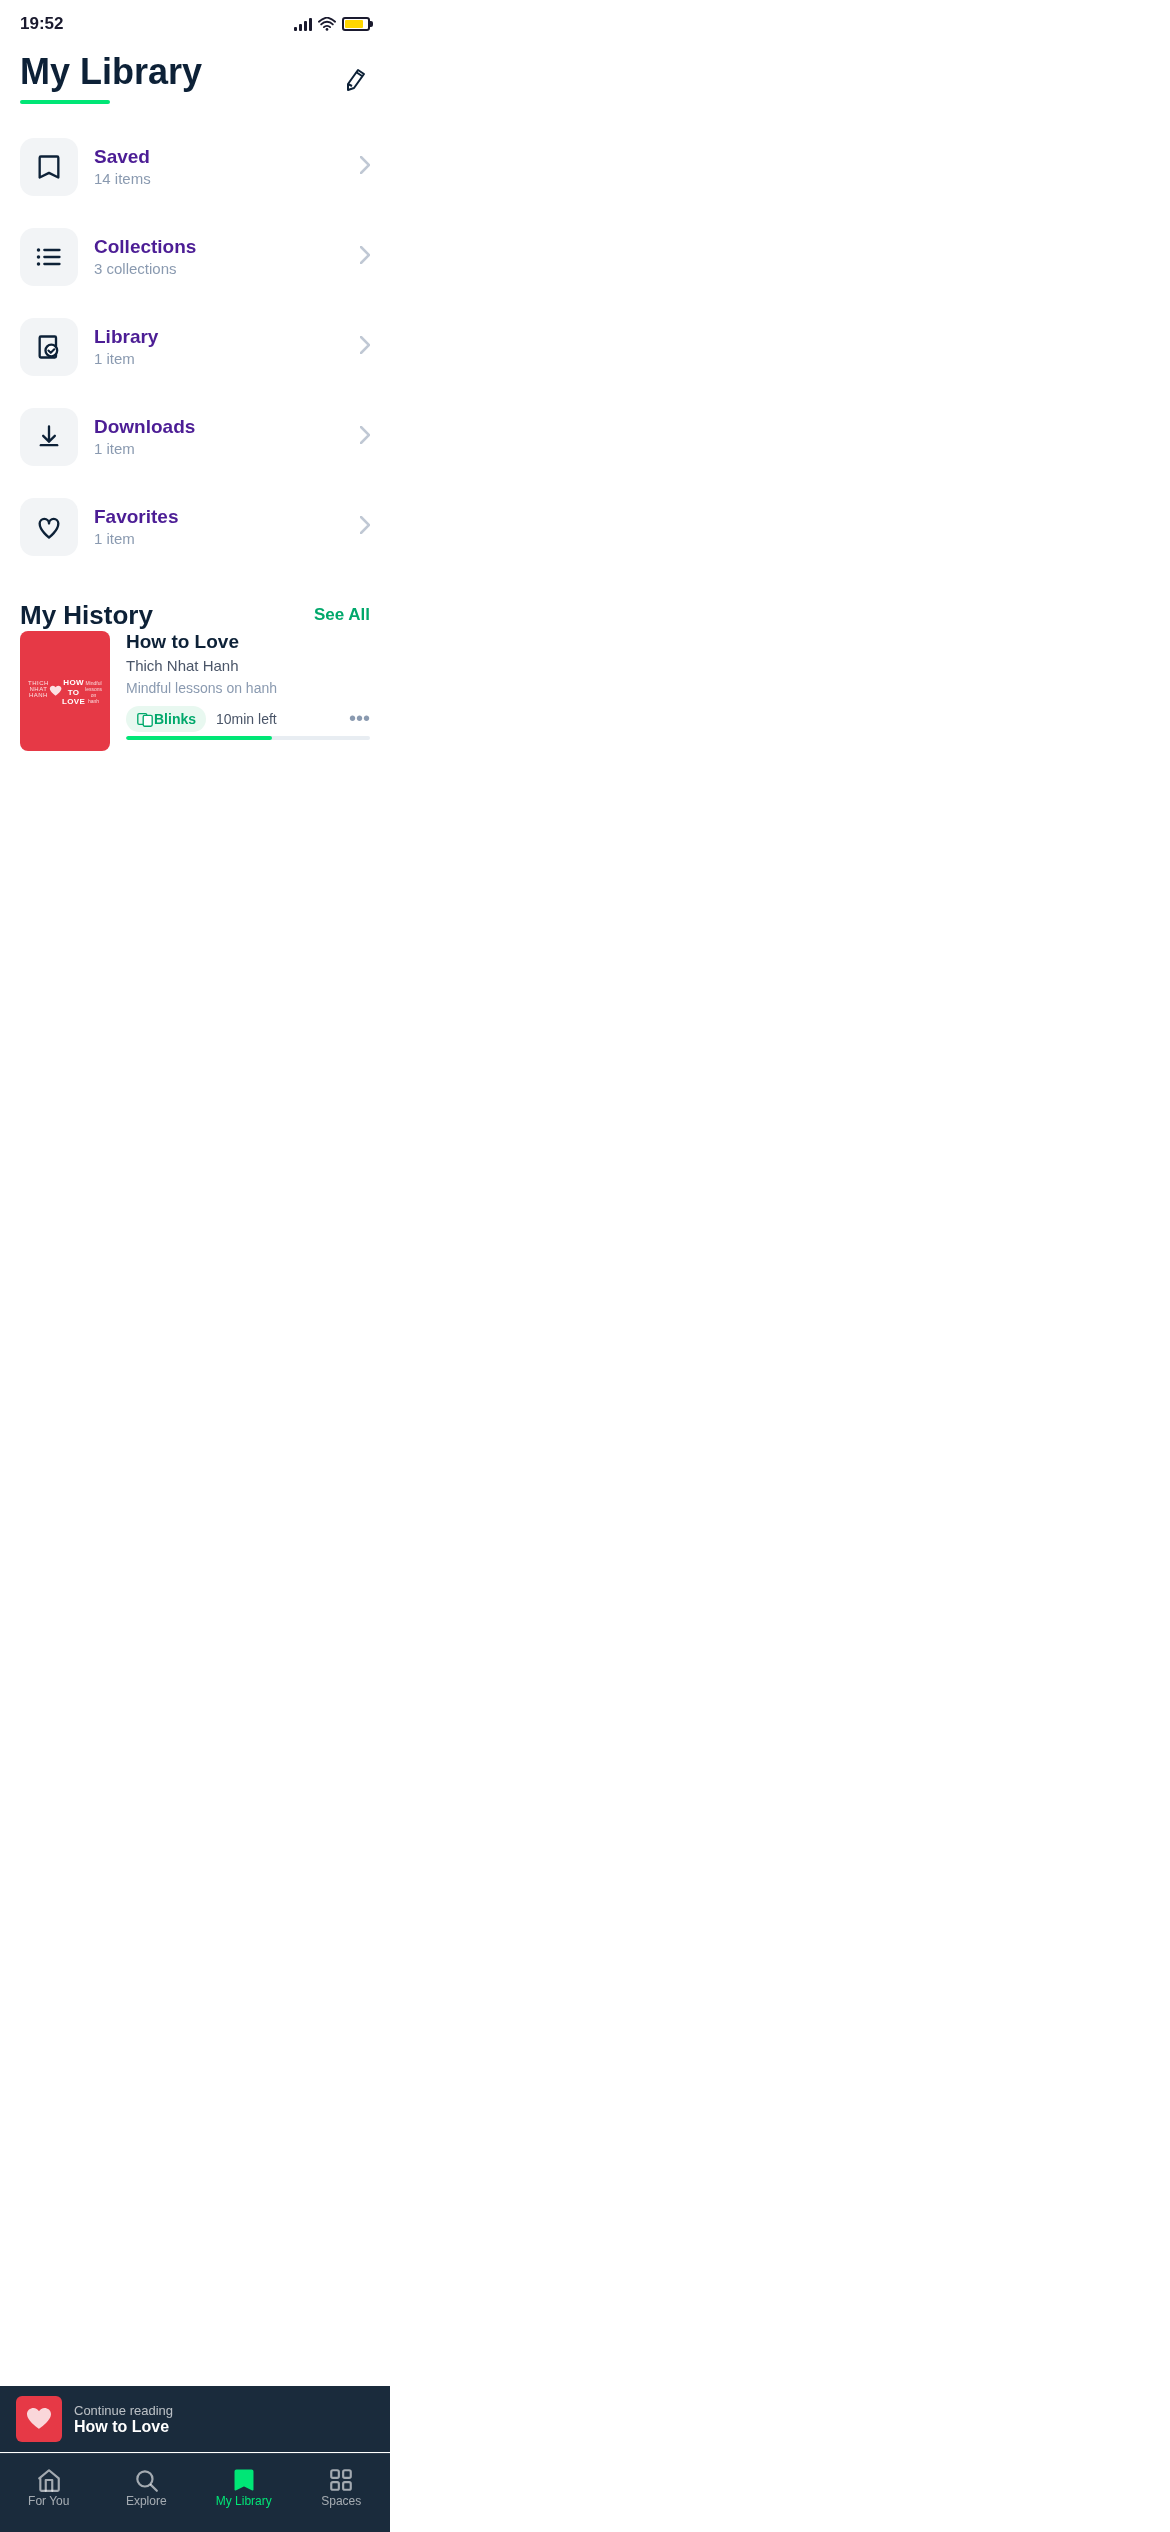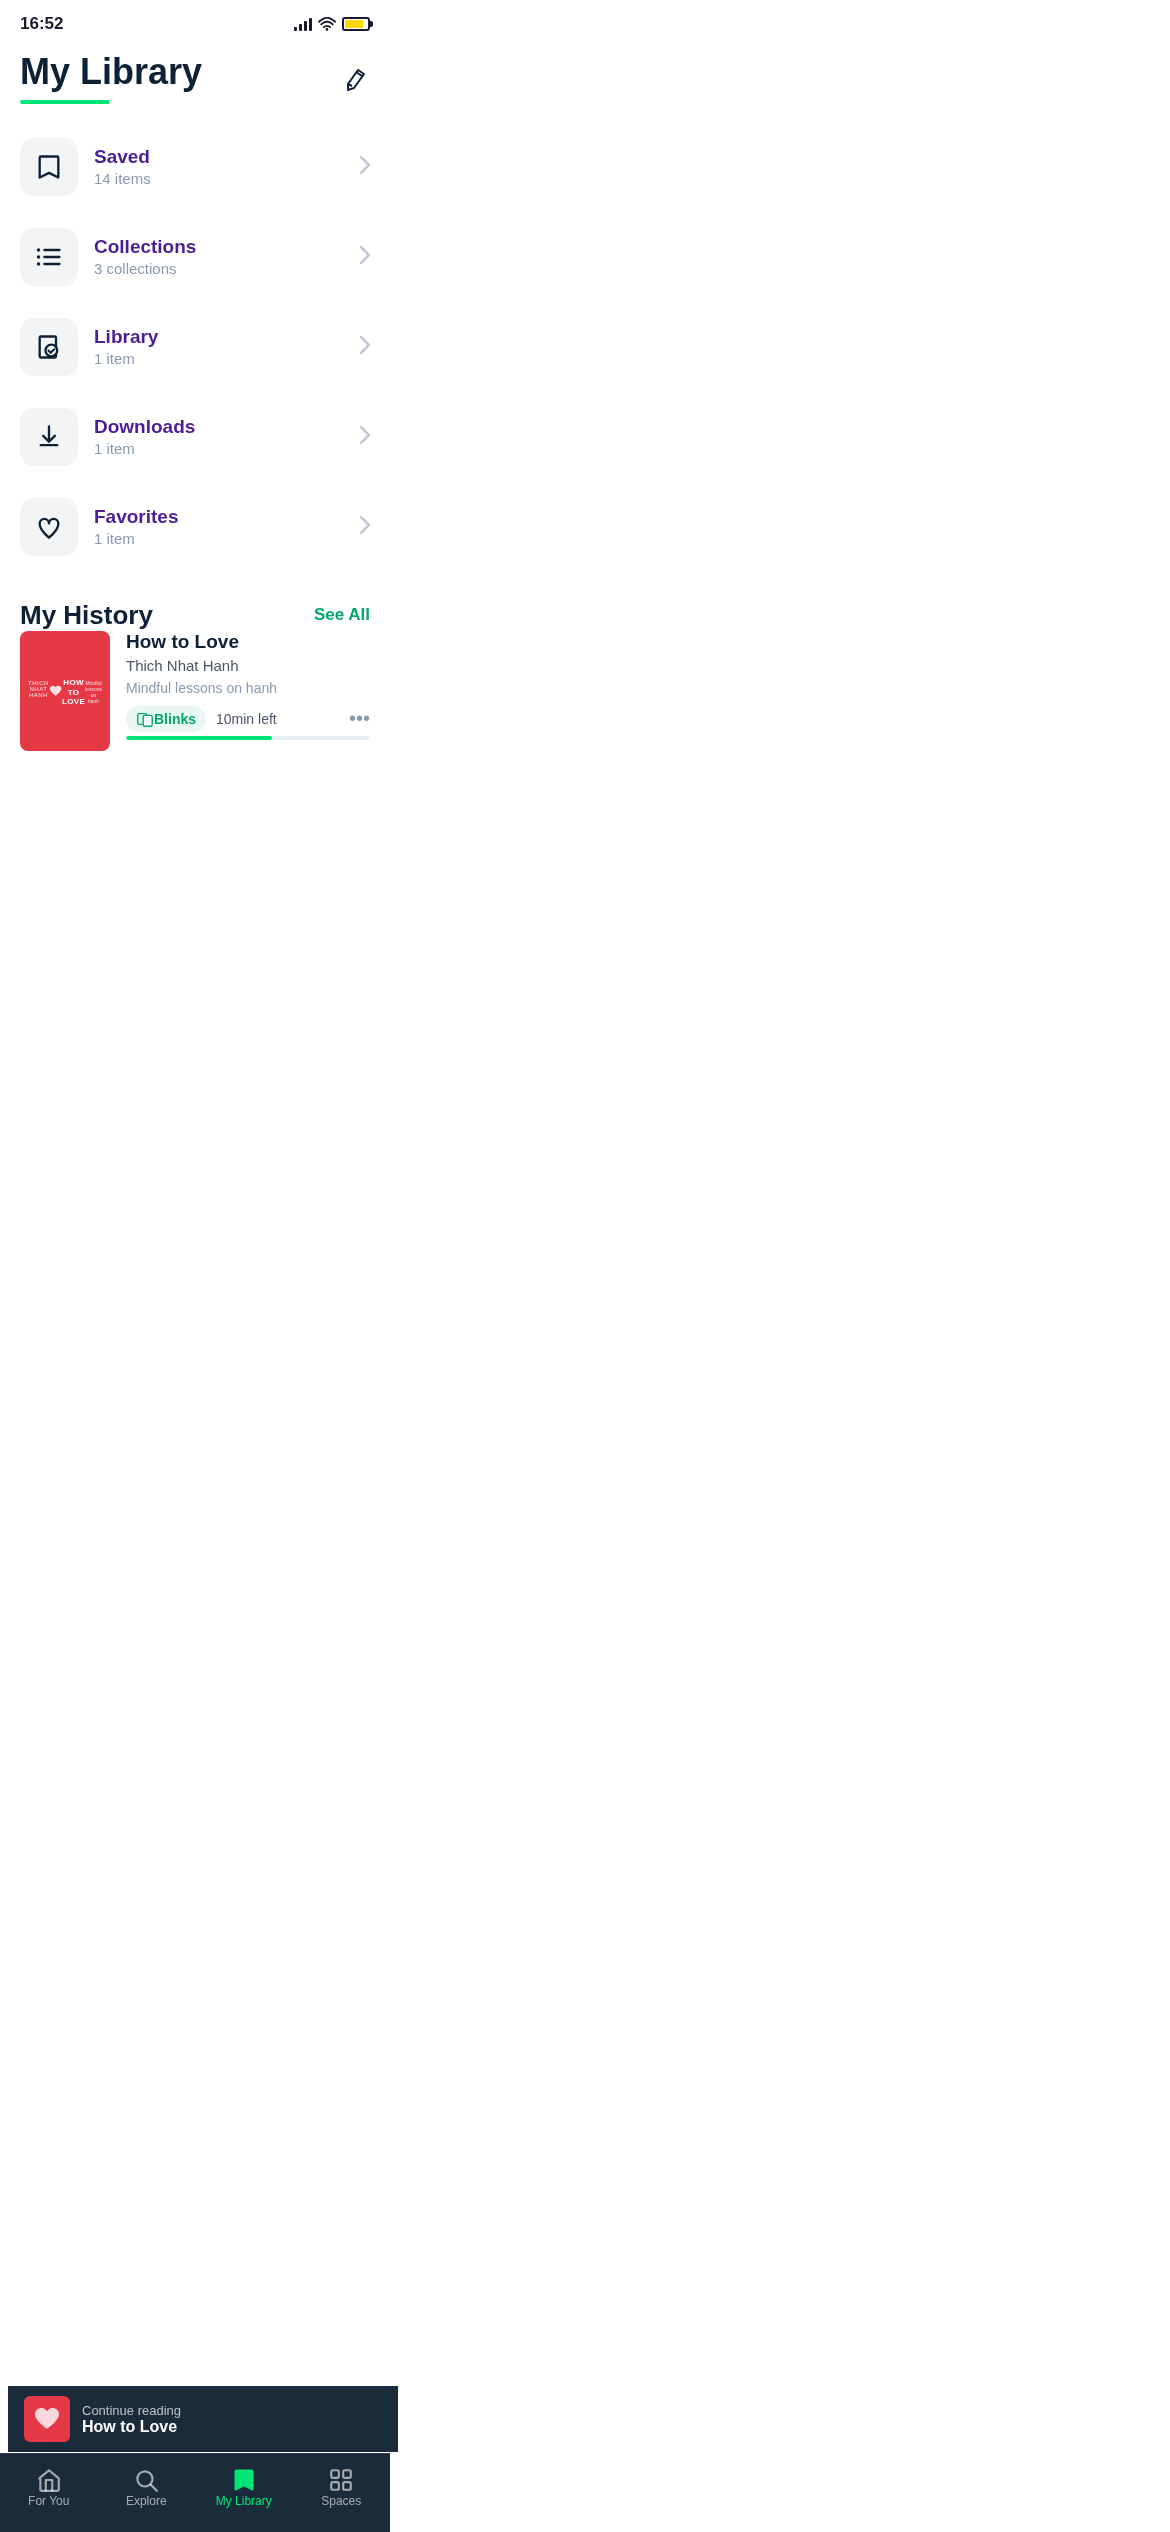--- a/index.html
+++ b/index.html
@@ -281,21 +281,21 @@
     .progress-bar-fill {
       height: 100%;
       background: #00e676;
       border-radius: 2px;
     }
 
     
     .continue-bar {
       position: fixed;
       bottom: 80px;
-      left: 8px;
+      left: 0;
       right: 0;
       width: 390px;
       background: #1a2b3c;
       display: flex;
       align-items: center;
       padding: 10px 16px;
       gap: 12px;
       cursor: pointer;
     }
     .continue-thumb {
@@ -370,21 +370,21 @@
       border-radius: 3px;
     }
 
     
     .icon-dark { stroke: #0d2137; fill: none; stroke-width: 2; stroke-linecap: round; stroke-linejoin: round; }
   </style>
 </head>
 <body>
 
 <div class="status-bar">
-  <span class="status-time">16:52</span>
+  <span class="status-time">19:52</span>
   <div class="status-icons">
     <div class="signal-bars">
       <span></span>
         <span></span>
         <span></span>
         <span></span>
     </div>
     <svg class="wifi-icon" viewBox="0 0 20 14" fill="none">
       <path d="M1 4.5C4.5 1.2 9 0 10 0s5.5 1.2 9 4.5" stroke="#1a1a2e" stroke-width="2" stroke-linecap="round"></path>
       <path d="M3.5 7.5C5.5 5.5 7.5 4.5 10 4.5s4.5 1 6.5 3" stroke="#1a1a2e" stroke-width="2" stroke-linecap="round"></path>

